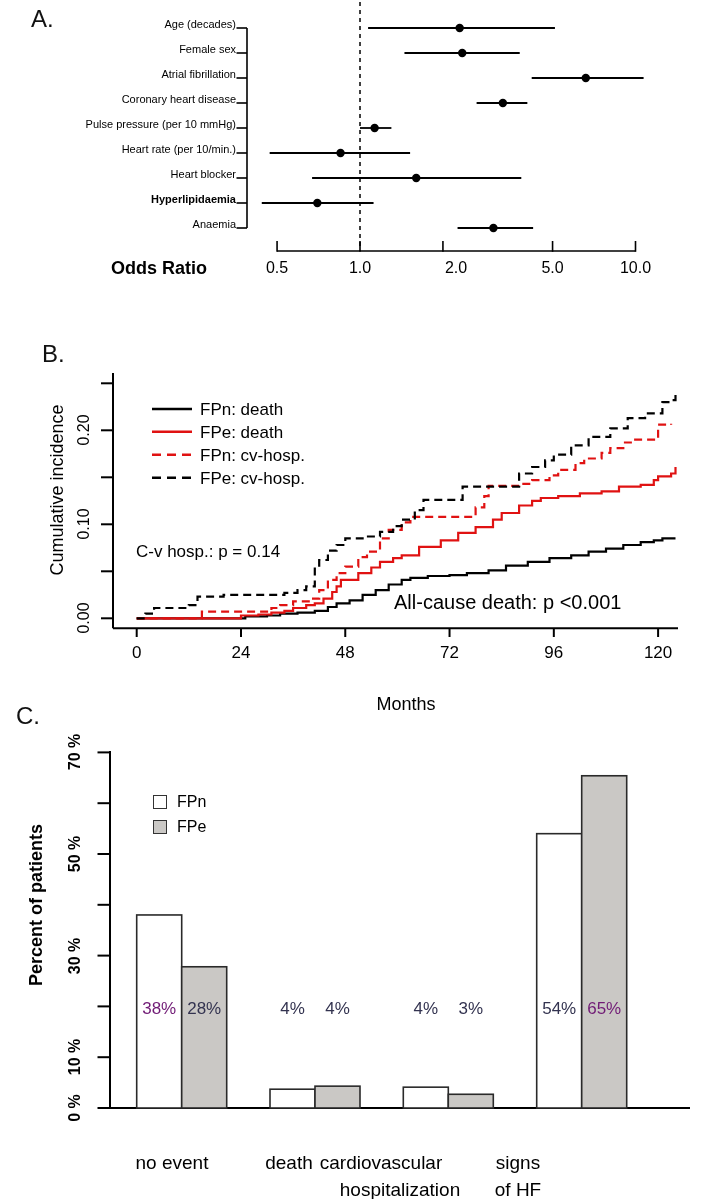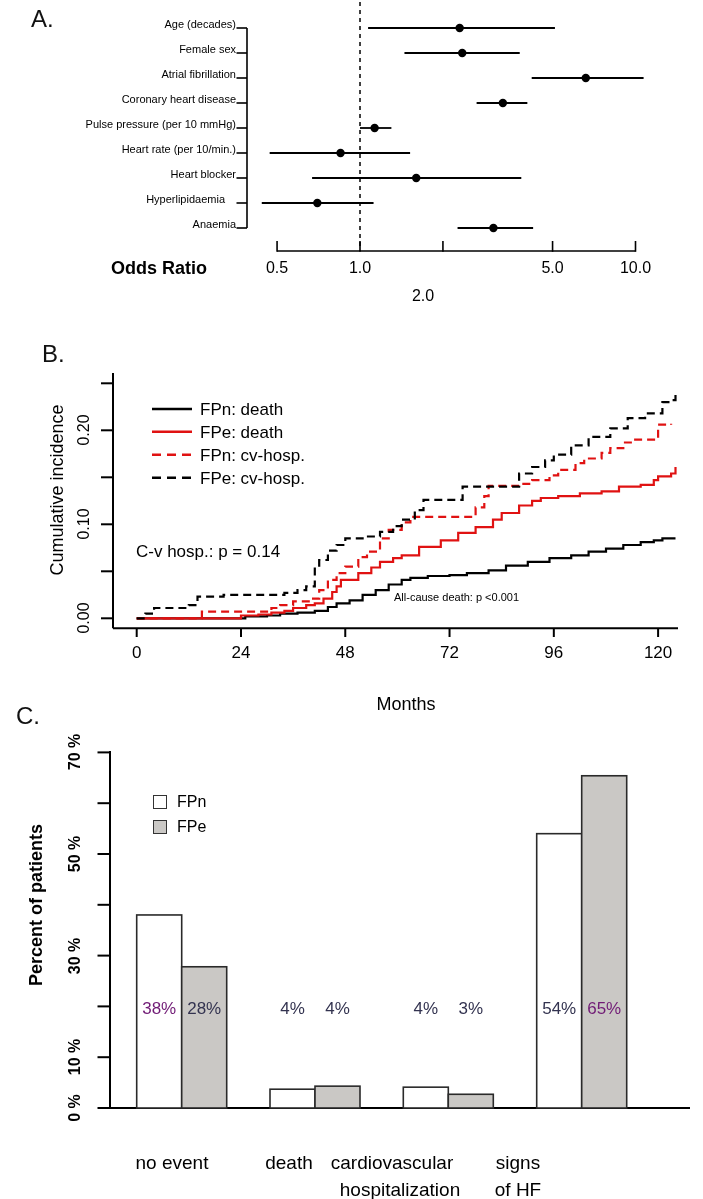--- a/index.html
+++ b/index.html
@@ -12,21 +12,21 @@
   .panel-letter{position:absolute;font-size:24px;color:#111;}
   .abs{position:absolute;white-space:nowrap;}
   .vtext{position:absolute;white-space:nowrap;transform:translate(-50%,-50%) rotate(-90deg);}
   .ctext{position:absolute;white-space:nowrap;transform:translateX(-50%);}
   .row-label{position:absolute;text-align:right;font-size:11px;}
   .tick-label-a{font-size:16px;}
   .xtick-b{font-size:17px;}
   .axis-title{font-size:18px;}
   .bold{font-weight:bold;}
   .legend-label-b{position:absolute;font-size:17px;}
-  .annotation-b{position:absolute;font-size:11px;}
+  .annotation-b{position:absolute;font-size:20px;}
   .legend-swatch{position:absolute;width:14px;height:14px;border:1.6px solid #333;box-sizing:border-box;}
   .legend-label-c{position:absolute;font-size:16px;}
   .bar-label{font-size:17px;}
   .cat-label{font-size:19px;}
 </style>
 </head>
 <body>
 
 <section class="panel" id="panel-a">
   <svg id="svg-a" width="703" height="310" viewBox="0 0 703 310">
@@ -68,25 +68,25 @@
     </svg>
   <div class="panel-letter" style="left:31px;top:5px;">A.</div>
   <div class="abs bold" style="right:496px;top:258px;font-size:18px;">Odds Ratio</div>
 <div class="row-label" style="right:467px;top:18px;">Age (decades)</div>
     <div class="row-label" style="right:467px;top:43px;">Female sex</div>
     <div class="row-label" style="right:467px;top:68px;">Atrial fibrillation</div>
     <div class="row-label" style="right:467px;top:93px;">Coronary heart disease</div>
     <div class="row-label" style="right:467px;top:118px;">Pulse pressure (per 10 mmHg)</div>
     <div class="row-label" style="right:467px;top:143px;">Heart rate (per 10/min.)</div>
     <div class="row-label" style="right:467px;top:168px;">Heart blocker</div>
-    <div class="row-label" style="right:478px;top:193px;">Hyperlipidaemia</div>
+    <div class="row-label" style="right:467px;top:193px;font-weight:bold;">Hyperlipidaemia</div>
     <div class="row-label" style="right:467px;top:218px;">Anaemia</div>
     <div class="ctext tick-label-a" style="left:277.0662361945732px;top:259px;">0.5</div>
     <div class="ctext tick-label-a" style="left:360px;top:259px;">1.0</div>
-    <div class="ctext tick-label-a" style="left:423px;top:259px;margin-top:28px;">2.0</div>
+    <div class="ctext tick-label-a" style="left:456px;top:259px;">2.0</div>
     <div class="ctext tick-label-a" style="left:552.5662361945732px;top:259px;">5.0</div>
     <div class="ctext tick-label-a" style="left:635.5px;top:259px;">10.0</div>
   </section>
 
 <section class="panel" id="panel-b">
   <svg id="svg-b" width="703" height="400" viewBox="0 0 703 400">
       <line x1="113" y1="43" x2="113" y2="298.3" stroke="#000" stroke-width="2"></line>
       <line x1="113" y1="298.3" x2="678" y2="298.3" stroke="#000" stroke-width="2"></line>
       <line x1="101" y1="288.3" x2="113" y2="288.3" stroke="#000" stroke-width="2"></line>
       <line x1="101" y1="241.3" x2="113" y2="241.3" stroke="#000" stroke-width="2"></line>
@@ -167,17 +167,17 @@
     <div class="ctext bar-label" style="left:159.2px;top:299px;color:#701a75;">38%</div>
     <div class="ctext bar-label" style="left:204.2px;top:299px;color:#333350;">28%</div>
     <div class="ctext bar-label" style="left:292.5px;top:299px;color:#333350;">4%</div>
     <div class="ctext bar-label" style="left:337.5px;top:299px;color:#333350;">4%</div>
     <div class="ctext bar-label" style="left:425.8px;top:299px;color:#333350;">4%</div>
     <div class="ctext bar-label" style="left:470.8px;top:299px;color:#333350;">3%</div>
     <div class="ctext bar-label" style="left:559.2px;top:299px;color:#333350;">54%</div>
     <div class="ctext bar-label" style="left:604.2px;top:299px;color:#701a75;">65%</div>
     <div class="ctext cat-label" style="left:172px;top:452px;">no event</div>
     <div class="ctext cat-label" style="left:289px;top:452px;">death</div>
-    <div class="ctext cat-label" style="left:392px;top:452px;text-align:right;">cardiovascular</div>
+    <div class="ctext cat-label" style="left:381px;top:452px;text-align:right;">cardiovascular</div>
     <div class="ctext cat-label" style="left:400px;top:479px;">hospitalization</div>
     <div class="ctext cat-label" style="left:518px;top:452px;">signs</div>
     <div class="ctext cat-label" style="left:518px;top:479px;">of HF</div>
   </section>
 
 </body></html>

